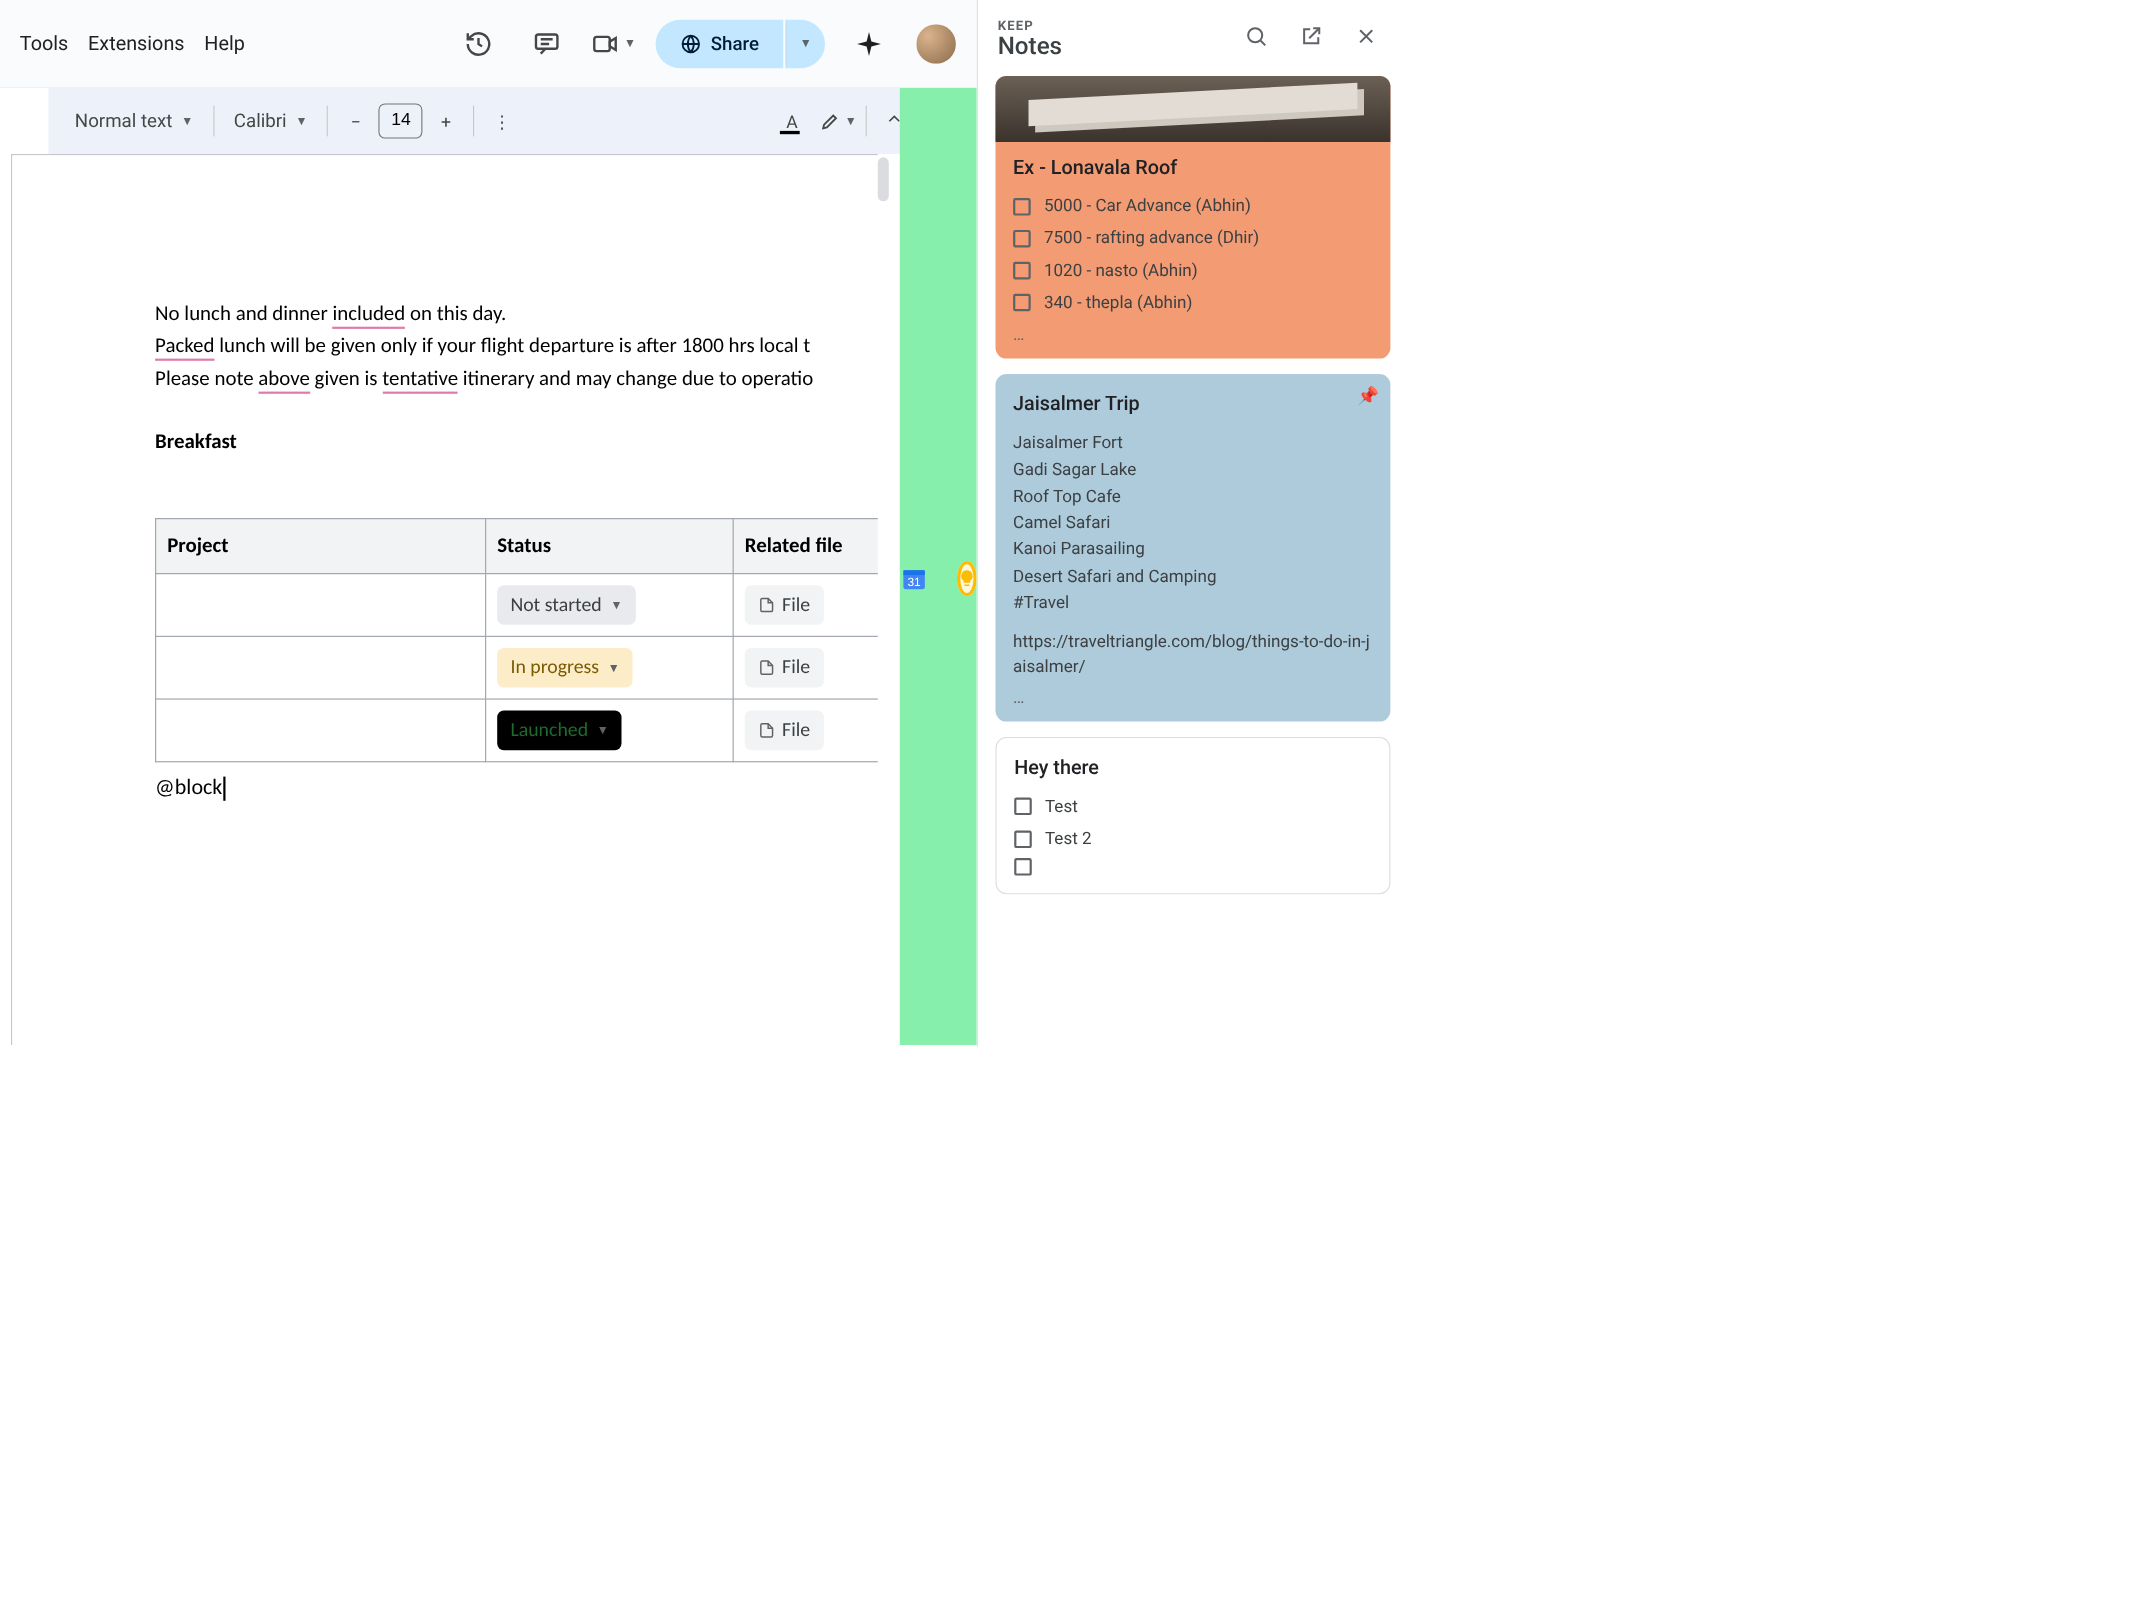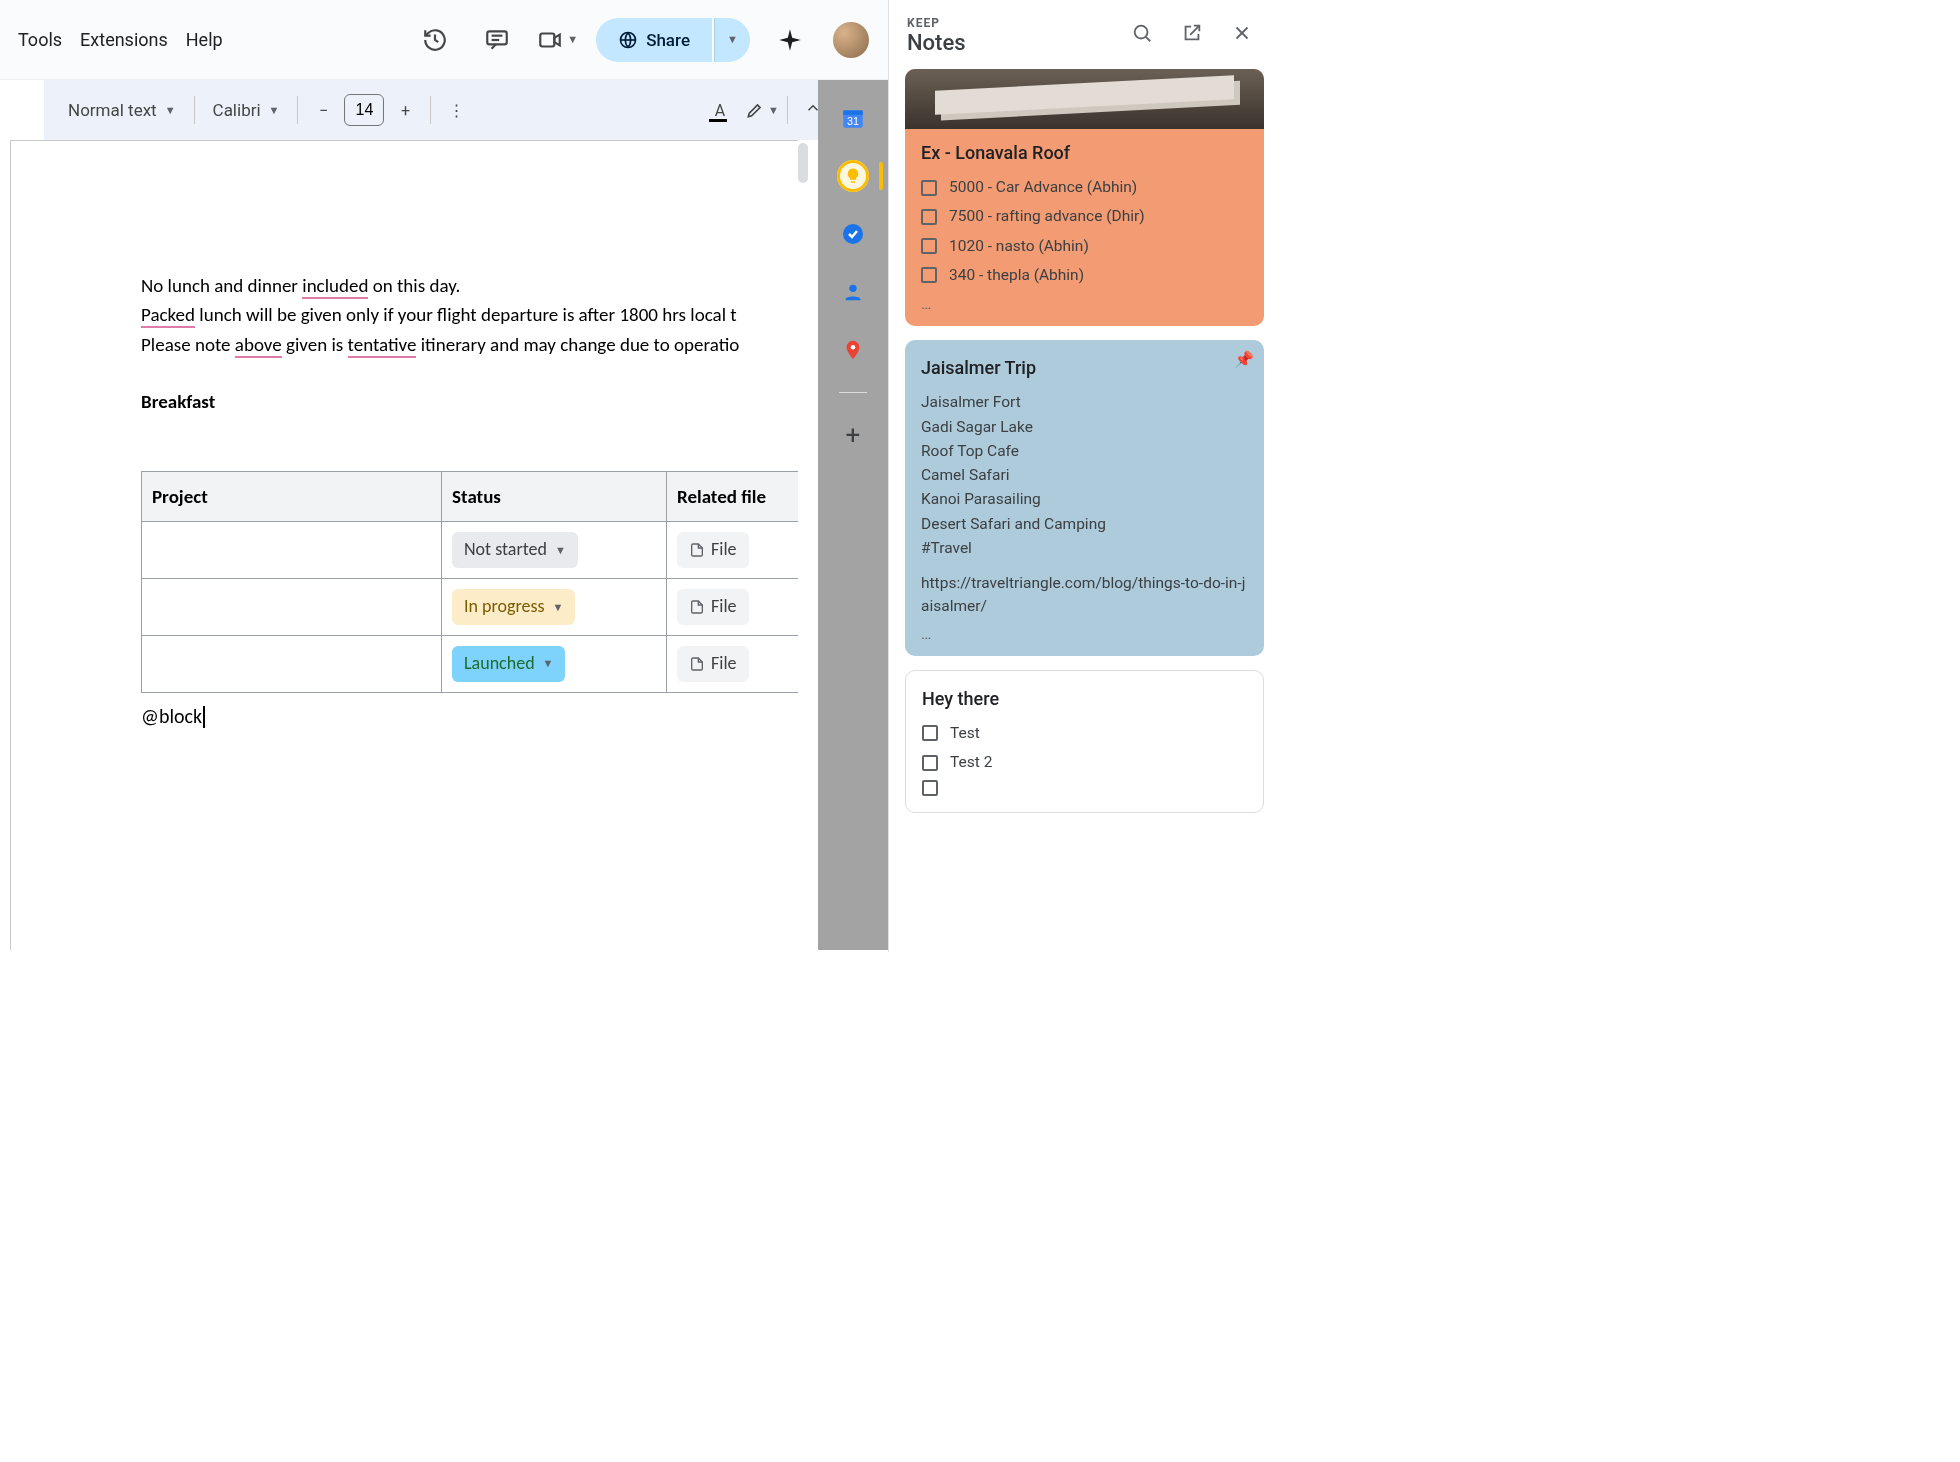--- a/index.html
+++ b/index.html
@@ -157,39 +157,39 @@
   table.proj th { background: #f1f3f4; font-weight: 700; }
   .chip {
     display: inline-flex; align-items: center; gap: 8px;
     padding: 4px 12px;
     border-radius: 6px;
     font-size: 18px;
     cursor: pointer;
   }
   .chip-notstarted { background: #e8eaed; color: #3c4043; }
   .chip-inprogress { background: #fdecc8; color: #7a5b00; }
-  .chip-launched   { background: #7dd3fc; color: #1e6b2f; padding-left: 12px; }
+  .chip-launched   { background: #000000; color: #1e6b2f; padding-left: 12px; }
   .filechip {
     display: inline-flex; align-items: center; gap: 6px;
     background: #f1f3f4; border-radius: 6px;
     padding: 4px 12px;
     font-size: 18px; color: #3c4043;
     cursor: pointer;
   }
   .caret { font-size: 11px; color: #5f6368; }
   .at-block { margin-top: 8px; font-size: 20px; }
   .cursor { display:inline-block; width:2px; height:22px; background:#000; vertical-align:text-bottom; margin-left:1px;}
 
   
   .side-rail {
     position: absolute;
     left: 818px; top: 80px;
     width: 70px; height: 870px;
-    background: #a3a3a3;
-    display: flex; flex-direction: column; align-items: center;
+    background: #86efac;
+    display: flex; flex-direction: row; align-items: center;
     gap: 26px;
     padding-top: 22px;
   }
   .rail-item { width: 32px; height: 32px; display:flex; align-items:center; justify-content:center; cursor:pointer; border-radius:50%; }
   .rail-keep { background: #fef7e0; box-shadow: 0 0 0 3px #fbbc04 inset; position: relative;}
   .rail-keep::after { content:""; position:absolute; right:-14px; top:2px; width:4px; height:28px; background:#fbbc04; border-radius:3px;}
   .rail-sep { width: 28px; height:1px; background:#dadce0; }
 
   
   .keep-panel {

